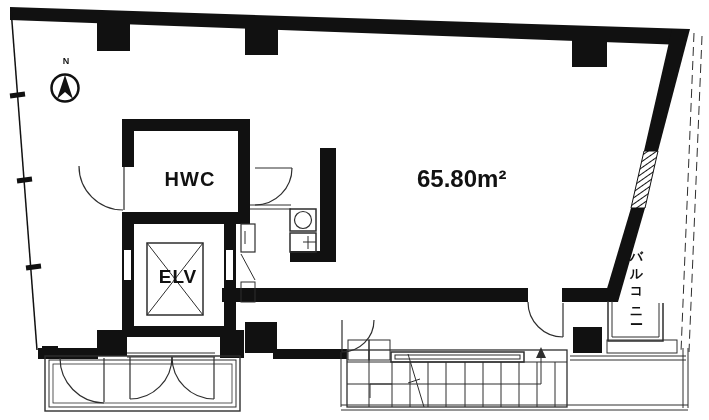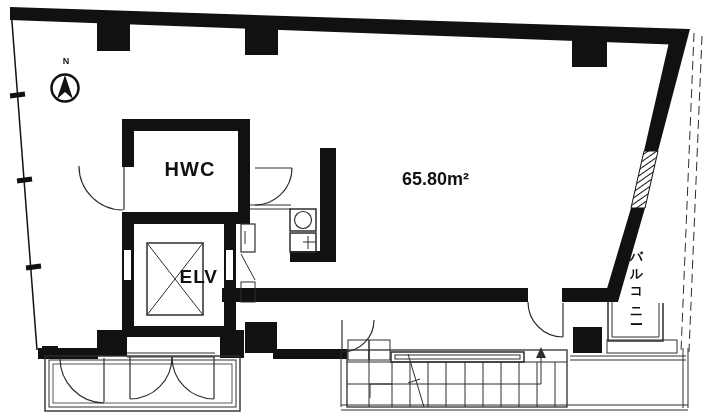--- a/index.html
+++ b/index.html
@@ -1,23 +1,23 @@
 <!DOCTYPE html>
 <html><head>
 <meta charset="utf-8">
 <style>
   html,body{margin:0;padding:0;background:#fff;}
   #stage{position:relative;width:709px;height:420px;background:#ffffff;overflow:hidden;
          font-family:"Liberation Sans", sans-serif;}
   #plan-svg{position:absolute;left:0;top:0;width:709px;height:420px;}
   .lbl{position:absolute;color:#111;font-weight:bold;white-space:pre;}
   #north-label{left:58px;top:56px;font-size:9px;width:16px;text-align:center;}
-  #hwc-label{left:150px;top:158px;width:80px;font-size:20px;text-align:center;letter-spacing:1px;}
-  #elv-label{left:138px;top:266px;width:80px;font-size:19px;text-align:right;letter-spacing:1px;}
-  #area-label{left:402px;top:124px;font-size:18px;line-height:22px;text-align:right;}
+  #hwc-label{left:150px;top:168px;width:80px;font-size:20px;text-align:center;letter-spacing:1px;}
+  #elv-label{left:138px;top:266px;width:80px;font-size:19px;text-align:center;letter-spacing:1px;}
+  #area-label{left:417px;top:124px;font-size:24px;line-height:22px;text-align:right;}
   #balcony-label{left:627px;top:242px;font-size:13px;font-weight:bold;
                  writing-mode:vertical-rl;text-orientation:upright;letter-spacing:4px;}
 </style>
 </head>
 <body>
 
 <div id="stage">
 
   <svg id="plan-svg" viewBox="0 0 709 420" xmlns="http://www.w3.org/2000/svg">
     <defs>

